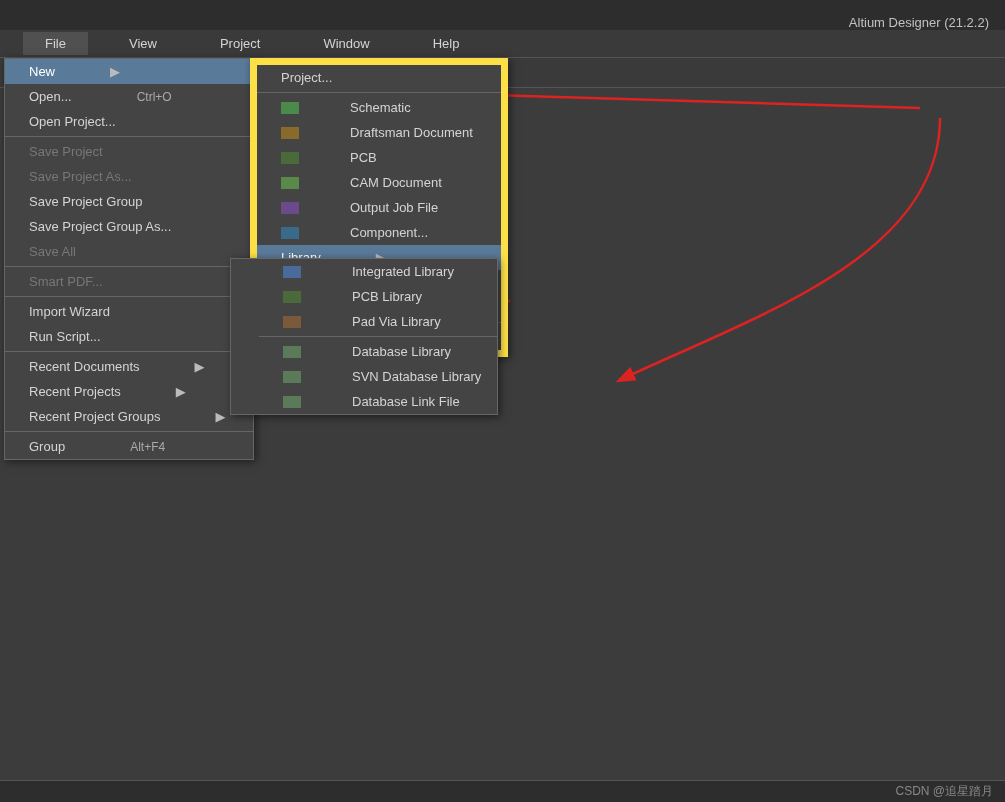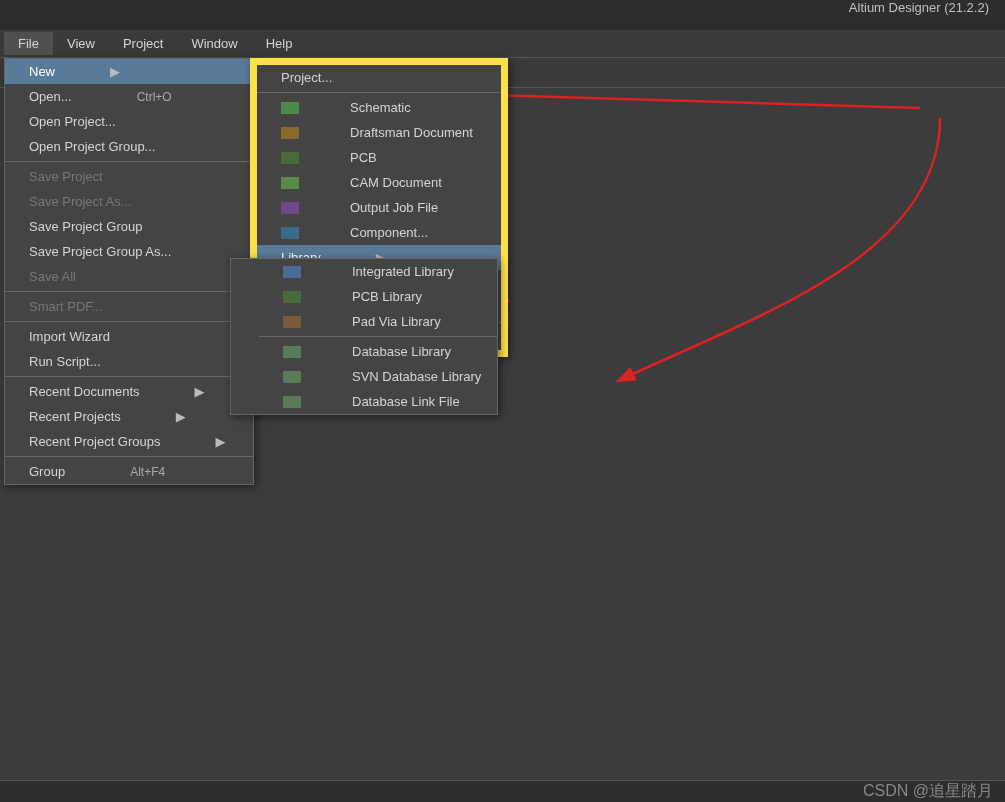--- a/index.html
+++ b/index.html
@@ -12,41 +12,42 @@
       color: #d4d4d4;
       overflow: hidden;
       position: relative;
     }
 
     
     .title-bar {
       background: #2d2d2d;
       height: 30px;
       display: flex;
-      align-items: flex-start;
+      align-items: flex-end;
       justify-content: flex-end;
       padding-right: 16px;
       color: #c0c0c0;
       font-size: 13px;
     }
 
     
     .menu-bar {
       background: #3a3a3a;
       height: 28px;
       display: flex;
       align-items: center;
       padding-left: 4px;
       border-bottom: 1px solid #555;
     }
     .menu-bar-item {
-      padding: 4px 14px;
+      padding: 4px 22px;
       cursor: pointer;
       color: #d4d4d4;
       font-size: 13px;
+      margin-left: 19px;
     }
     .menu-bar-item.active {
       background: #505050;
     }
 
     
     .toolbar {
       background: #3a3a3a;
       height: 30px;
       display: flex;
@@ -158,21 +159,21 @@
       position: absolute;
       bottom: 0;
       left: 0;
       right: 0;
       height: 22px;
       background: #2d2d2d;
       display: flex;
       align-items: center;
       justify-content: flex-end;
       padding-right: 12px;
-      font-size: 16px;
+      font-size: 12px;
       color: #888;
       border-top: 1px solid #555;
     }
 
     .highlighted {
       background: #5a7a9a;
       color: #fff;
     }
   </style>
 </head>
@@ -206,23 +207,20 @@
       <span>New</span>
       <span class="menu-item-arrow">▶</span>
     </div>
     <div class="menu-item">
       <span>Open...</span>
       <span class="menu-item-shortcut">Ctrl+O</span>
     </div>
     <div class="menu-item">
       <span>Open Project...</span>
     </div>
-    <div class="menu-item">
-      <span>Open Project Group...</span>
-    </div>
     <div class="menu-separator"></div>
     <div class="menu-item disabled">
       <span>Save Project</span>
     </div>
     <div class="menu-item disabled">
       <span>Save Project As...</span>
     </div>
     <div class="menu-item">
       <span>Save Project Group</span>
     </div>

